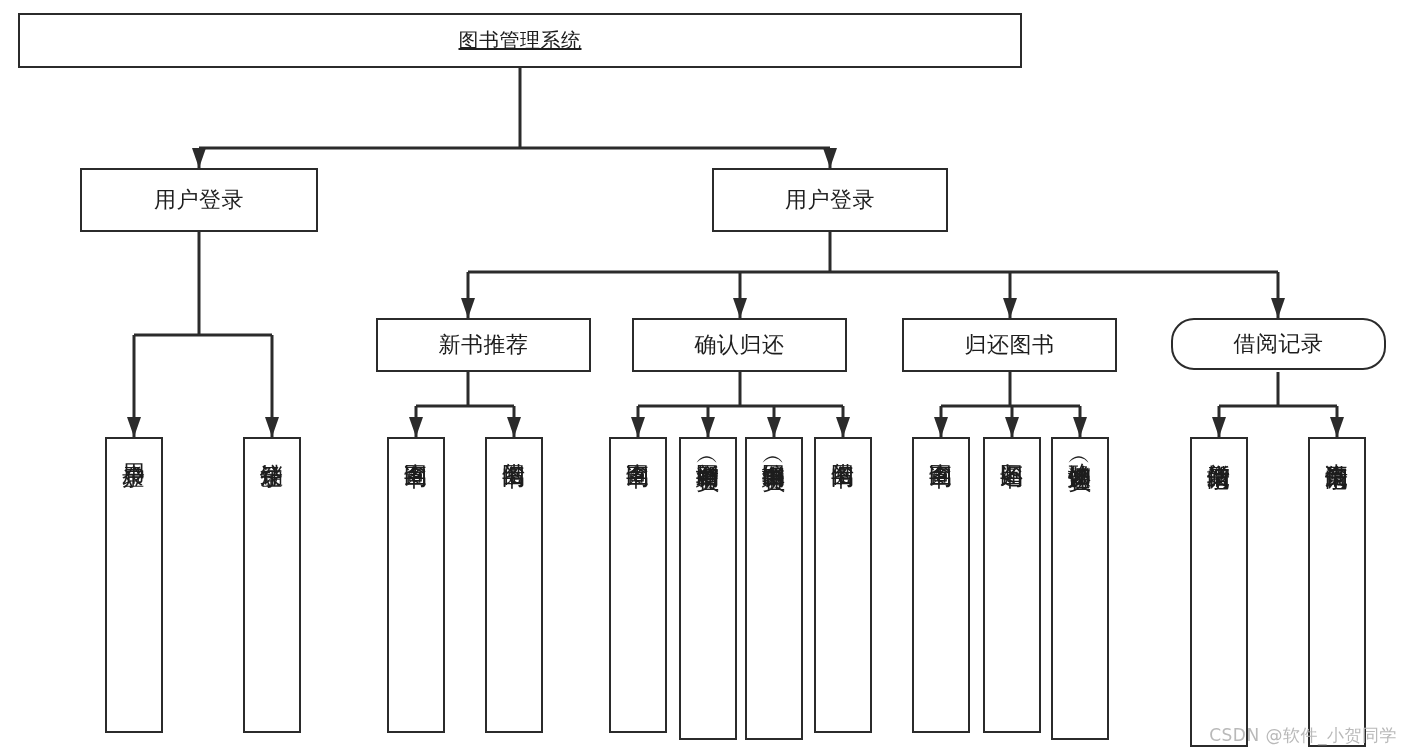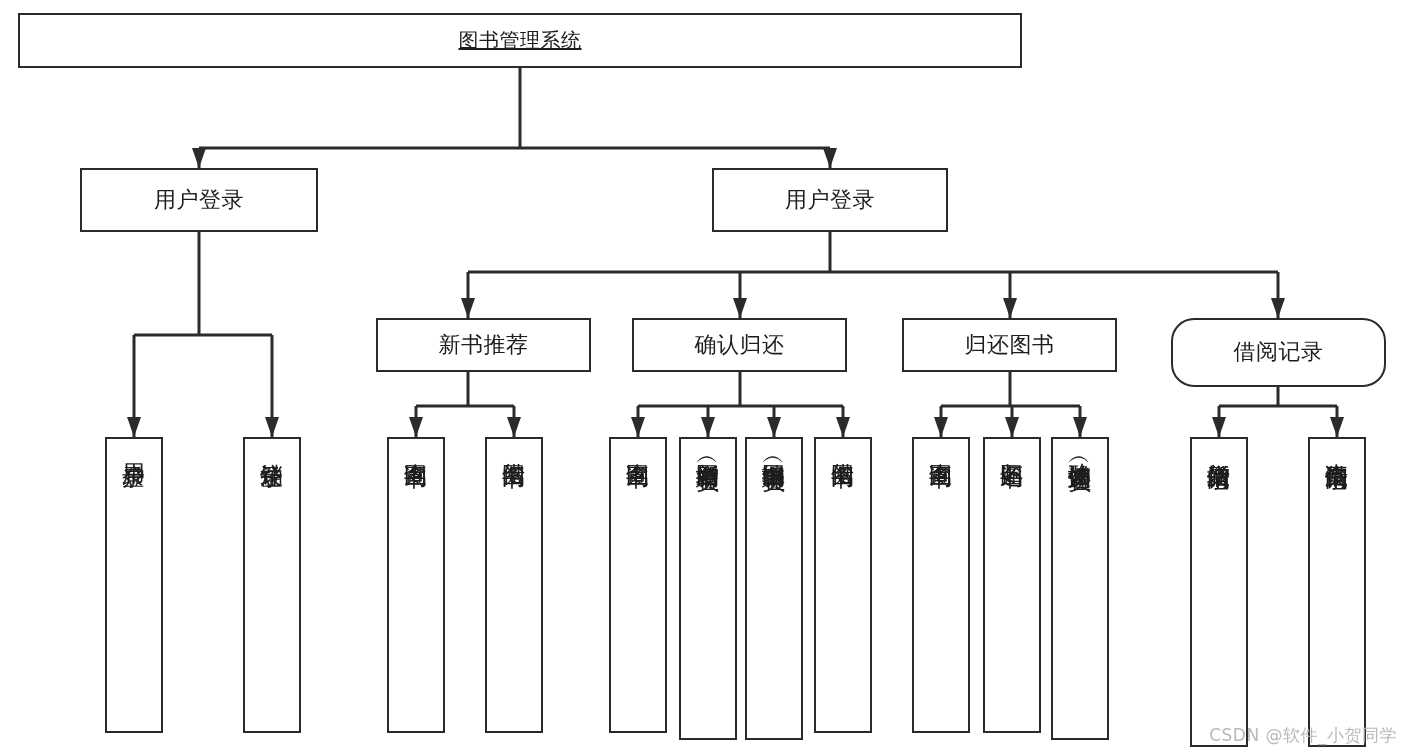--- a/index.html
+++ b/index.html
@@ -141,21 +141,21 @@
       </div>
       <div class="node" style="left: 376px; top: 318px; width: 215px; height: 54px;">
         <span class="label">新书推荐</span>
       </div>
       <div class="node" style="left: 632px; top: 318px; width: 215px; height: 54px;">
         <span class="label">确认归还</span>
       </div>
       <div class="node" style="left: 902px; top: 318px; width: 215px; height: 54px;">
         <span class="label">归还图书</span>
       </div>
-      <div class="node" style="left: 1171px; top: 318px; width: 215px; height: 69px; border-radius: 23px;">
+      <div class="node" style="left: 1171px; top: 318px; width: 215px; height: 52px; border-radius: 23px;">
         <span class="label">借阅记录</span>
       </div>
       <div class="node vertical" style="left: 105px; top: 437px; width: 58px; height: 296px;">
         <span class="label">用户登录</span>
       </div>
       <div class="node vertical" style="left: 243px; top: 437px; width: 58px; height: 296px;">
         <span class="label">注销登录</span>
       </div>
       <div class="node vertical" style="left: 387px; top: 437px; width: 58px; height: 296px;">
         <span class="label">查询图书</span>

